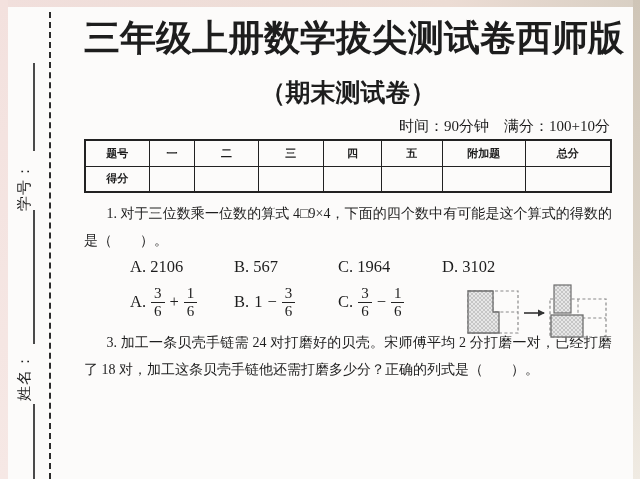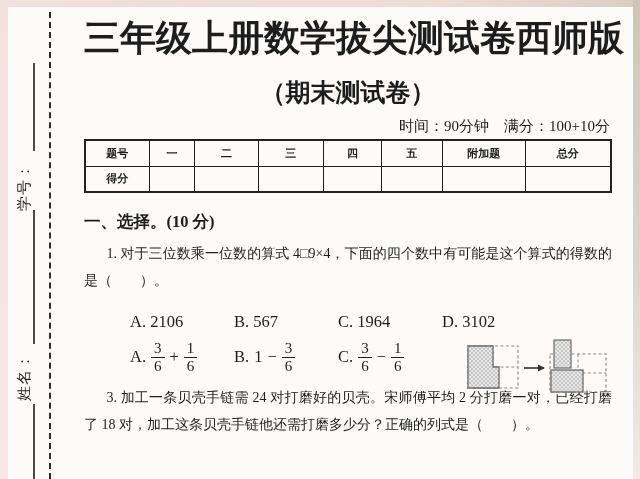--- a/index.html
+++ b/index.html
@@ -38,21 +38,21 @@
 
   table.score { margin-top:3px; width:100%; border-collapse:collapse;
                 border:2px solid #222; table-layout:fixed; }
   table.score th, table.score td { border:1px solid #222; height:26px;
                 text-align:center; font-size:11px; }
   table.score th { font-weight:700; }
 
   .sec-heading { margin-top:18px; font-size:16.5px; font-weight:700; }
   p.q { margin-top:7px; font-size:14px; line-height:27px; text-indent:1.6em;
         text-align:justify; }
-  .opts { margin-top:18px; padding-left:46px; font-size:16.5px; display:flex;
+  .opts { margin-top:3px; padding-left:46px; font-size:16.5px; display:flex;
           align-items:center; }
   .opt-col { flex:none; width:104px; }
 
   .q2wrap { position:relative; }
   .frac-opts { margin-top:5px; height:40px; }
   .fopt { display:inline-flex; align-items:center; gap:5px; }
   .frac { display:inline-flex; flex-direction:column; align-items:center;
           font-size:15px; line-height:1.12; }
   .frac .num { border-bottom:1.3px solid #222; padding:0 3px; }
   .frac .den { padding:0 3px; }
@@ -108,21 +108,20 @@
         <td></td>
         <td></td>
         <td></td>
         <td></td>
         <td></td>
         <td></td>
       </tr>
     </tbody>
       </table>
 
-    <div class="sec-heading">一、选择。(10 分)</div>
 
     <p class="q">1. 对于三位数乘一位数的算式 4□9×4，下面的四个数中有可能是这个算式的得数的是（　　）。</p>
     <div class="opts">
       <span class="opt-col">A. 2106</span>
       <span class="opt-col">B. 567</span>
       <span class="opt-col">C. 1964</span>
       <span class="opt-col">D. 3102</span>
     </div>
 
     <div class="q2wrap">

